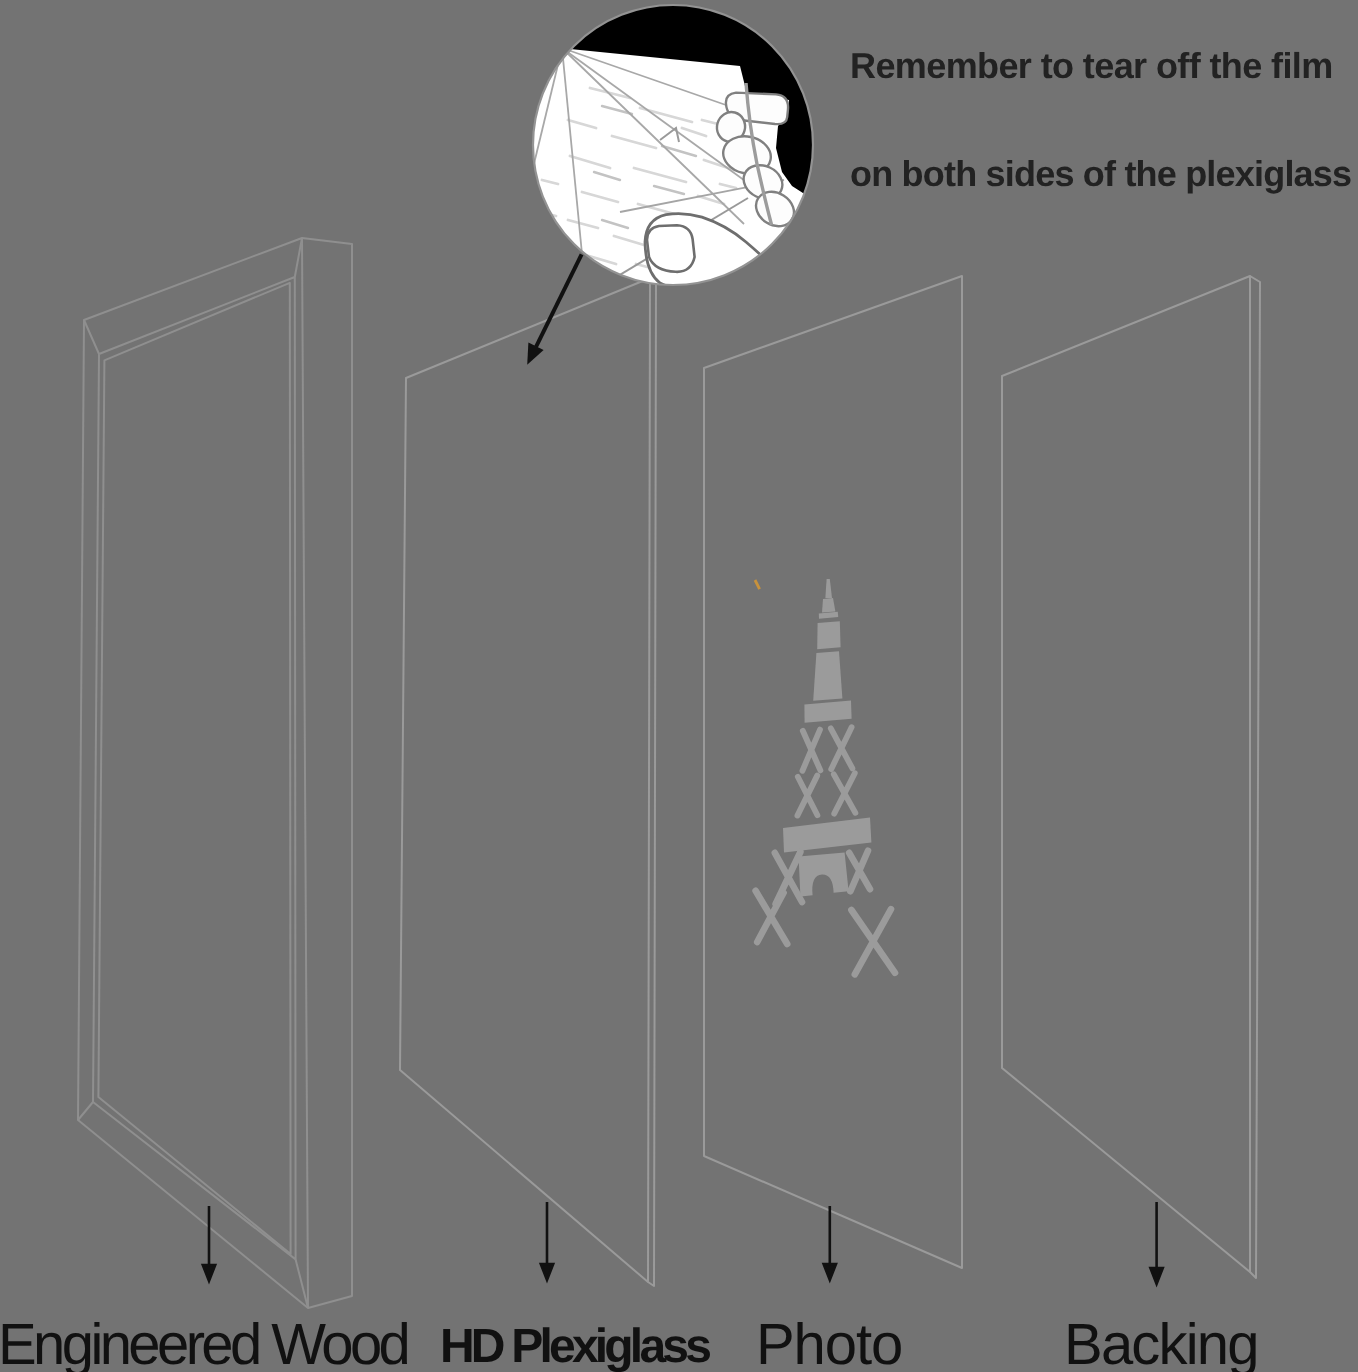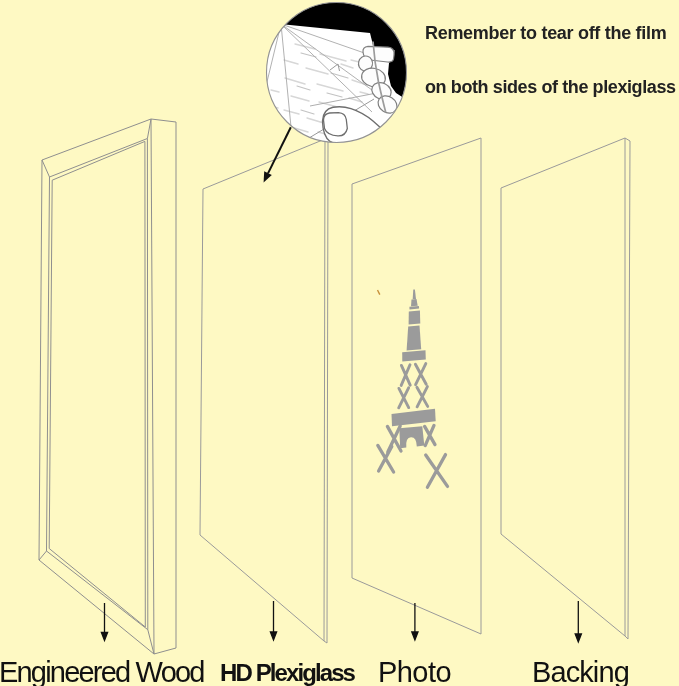--- a/index.html
+++ b/index.html
@@ -1,16 +1,16 @@
 <!DOCTYPE html>
 <html><head>
 <meta charset="utf-8">
 <style>
   html,body{margin:0;padding:0;background:#ffffff;}
-  #page{position:relative;width:679px;height:686px;overflow:hidden;background:#fef9c3;
+  #page{position:relative;width:679px;height:686px;overflow:hidden;background:#737373;
         font-family:"Liberation Sans", sans-serif;}
   svg{position:absolute;left:0;top:0;}
 </style>
 </head>
 <body>
 <div id="page">
 <svg width="679" height="686" viewBox="0 0 679 686">
 
   <g stroke="#8f8f8f" stroke-width="1" fill="none" stroke-linejoin="round">
 

